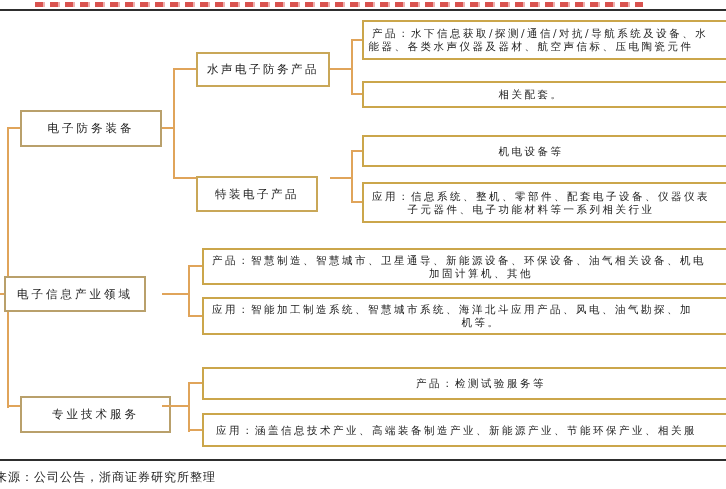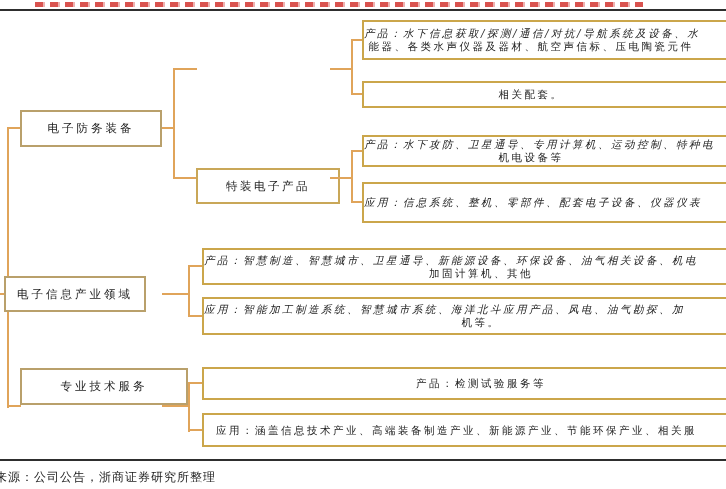--- a/index.html
+++ b/index.html
@@ -20,21 +20,21 @@
   .conn.v{width:2px;}
   
   .box{position:absolute;background:#fff;box-sizing:border-box;display:flex;align-items:center;justify-content:center;}
   .lvl{border:2px solid #b9a06b;font-size:11.5px;letter-spacing:3px;white-space:nowrap;text-align:center;}
   .lvl2{border:2px solid #c9a758;font-size:11.5px;letter-spacing:2.5px;white-space:nowrap;}
   .rbox{
     border:2px solid #cba64b;flex-direction:column;justify-content:center;
     font-size:10.5px;line-height:13px;letter-spacing:2.5px;
   }
   .rbox .line{white-space:nowrap;}
-  .rbox .l1{align-self:flex-start;padding-left:0;font-style:italic;}
+  .rbox .l1{align-self:flex-start;padding-left:8px;}
   .rbox .lpad{align-self:flex-start;padding-left:12px;}
   .rbox .lc{align-self:center;}
   
   .colA .lc{position:relative;left:-30px;}
   
   .source{
     position:absolute;top:469px;left:-5px;font-size:12px;letter-spacing:1px;
     color:#1c1c1c;white-space:nowrap;
   }
 </style>
@@ -52,67 +52,70 @@
   <div class="conn h" style="left:7px;top:405px;width:14px"></div>
 
   <div class="box lvl" style="left:20px;top:110px;width:142px;height:37px">
     <span>电子防务装备</span>
   </div>
   <div class="conn h" style="left:162px;top:127px;width:12px"></div>
   <div class="conn v" style="left:173px;top:68px;height:111px"></div>
   <div class="conn h" style="left:173px;top:68px;width:24px"></div>
   <div class="conn h" style="left:173px;top:177px;width:24px"></div>
 
+  <div class="box lvl2" style="left:196px;top:52px;width:134px;height:35px">
+    <span>水声电子防务产品</span>
+  </div>
   <div class="conn h" style="left:330px;top:68px;width:22px"></div>
   <div class="conn v" style="left:351px;top:39px;height:56px"></div>
   <div class="conn h" style="left:351px;top:39px;width:12px"></div>
   <div class="conn h" style="left:351px;top:93px;width:12px"></div>
 
   <div class="box rbox colA" style="left:362px;top:20px;width:398px;height:40px">
     <div class="line l1">产品：水下信息获取/探测/通信/对抗/导航系统及设备、水</div>
     <div class="line lc">能器、各类水声仪器及器材、航空声信标、压电陶瓷元件</div>
   </div>
   <div class="box rbox colA" style="left:362px;top:81px;width:398px;height:27px">
     <div class="line lc">相关配套。</div>
   </div>
 
-  <div class="box lvl2" style="left:196px;top:168px;width:144px;height:36px">
+  <div class="box lvl2" style="left:196px;top:176px;width:122px;height:36px">
     <span>特装电子产品</span>
   </div>
   <div class="conn h" style="left:330px;top:177px;width:22px"></div>
   <div class="conn v" style="left:351px;top:150px;height:53px"></div>
   <div class="conn h" style="left:351px;top:150px;width:12px"></div>
   <div class="conn h" style="left:351px;top:201px;width:12px"></div>
 
   <div class="box rbox colA" style="left:362px;top:135px;width:398px;height:32px">
-    <div class="line l1">产品：水下攻防、卫星通导、专用计算机、运动控制、特种电</div>
     <div class="line lc">机电设备等</div>
   </div>
   <div class="box rbox colA" style="left:362px;top:182px;width:398px;height:41px">
     <div class="line l1">应用：信息系统、整机、零部件、配套电子设备、仪器仪表</div>
+    <div class="line lc">子元器件、电子功能材料等一系列相关行业</div>
   </div>
 
   <div class="box lvl" style="left:4px;top:276px;width:142px;height:36px">
     <span>电子信息产业领域</span>
   </div>
   <div class="conn h" style="left:162px;top:293px;width:27px"></div>
   <div class="conn v" style="left:188px;top:265px;height:52px"></div>
   <div class="conn h" style="left:188px;top:265px;width:15px"></div>
   <div class="conn h" style="left:188px;top:315px;width:15px"></div>
 
   <div class="box rbox" style="left:202px;top:248px;width:558px;height:37px">
     <div class="line l1">产品：智慧制造、智慧城市、卫星通导、新能源设备、环保设备、油气相关设备、机电</div>
     <div class="line lc">加固计算机、其他</div>
   </div>
   <div class="box rbox" style="left:202px;top:297px;width:558px;height:38px">
     <div class="line l1">应用：智能加工制造系统、智慧城市系统、海洋北斗应用产品、风电、油气勘探、加</div>
     <div class="line lc">机等。</div>
   </div>
 
-  <div class="box lvl" style="left:20px;top:368px;width:168px;height:37px">
+  <div class="box lvl" style="left:20px;top:396px;width:151px;height:37px">
     <span>专业技术服务</span>
   </div>
   <div class="conn h" style="left:162px;top:405px;width:27px"></div>
   <div class="conn v" style="left:188px;top:382px;height:50px"></div>
   <div class="conn h" style="left:188px;top:382px;width:15px"></div>
   <div class="conn h" style="left:188px;top:429px;width:15px"></div>
 
   <div class="box rbox" style="left:202px;top:367px;width:558px;height:33px">
     <div class="line lc">产品：检测试验服务等</div>
   </div>

